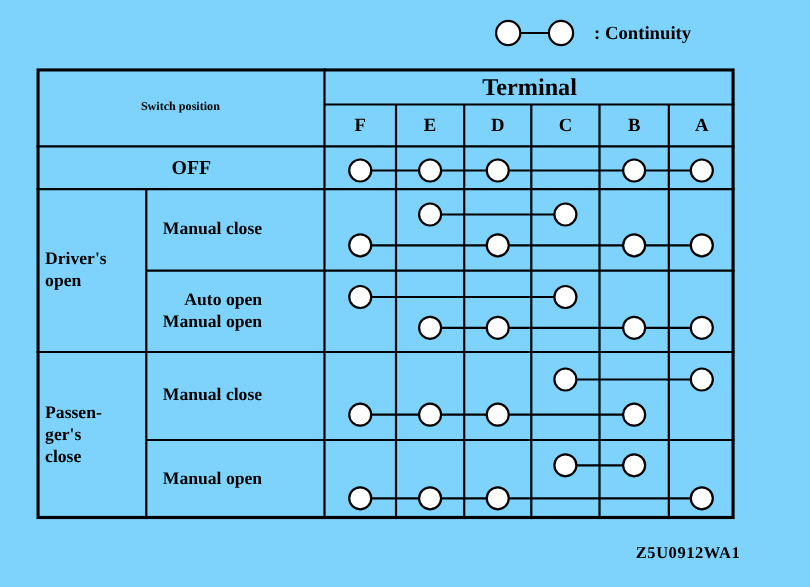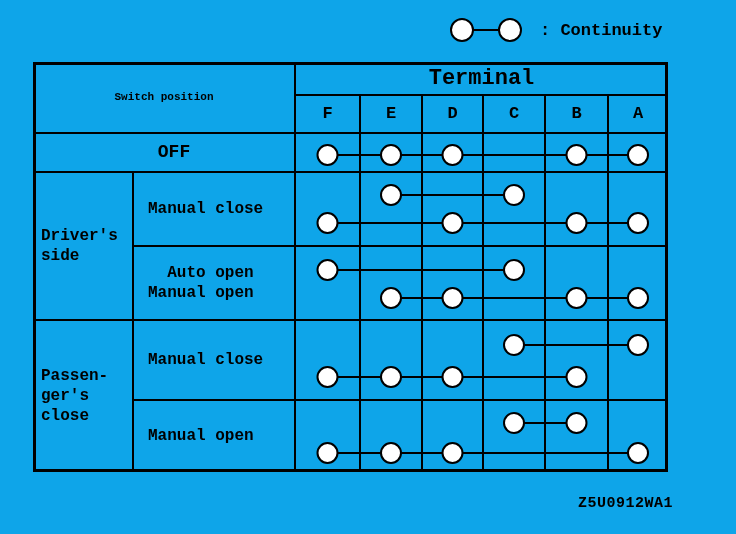--- a/index.html
+++ b/index.html
@@ -1,18 +1,18 @@
 <!DOCTYPE html>
 <html><head>
 <meta charset="utf-8">
 <style>
   html,body{margin:0;padding:0;background:#fff;}
   .page{
-    position:relative;width:736px;height:534px;background:#0ea5e9;overflow:hidden;
-    font-family:Liberation Mono, monospace;color:#000;
+    position:relative;width:736px;height:534px;background:#7dd3fc;overflow:hidden;
+    font-family:Liberation Serif, serif;color:#000;
   }
   
   .legend{
     position:absolute;left:448px;top:10px;height:40px;
     display:flex;align-items:center;gap:12px;
   }
   .legend-label{font-size:17px;font-weight:700;white-space:nowrap;}
   
   .diagram{position:absolute;left:33px;top:62px;width:635px;height:410px;}
   .diagram svg{position:absolute;left:0;top:0;}
@@ -127,21 +127,21 @@
     <div class="cell center cell-letter t0">F</div>
     <div class="cell center cell-letter t1">E</div>
     <div class="cell center cell-letter t2">D</div>
     <div class="cell center cell-letter t3">C</div>
     <div class="cell center cell-letter t4">B</div>
     <div class="cell center cell-letter t5">A</div>
 
     <div class="cell center cell-off">OFF</div>
 
     <div class="cell cell-group g-driver">Driver's
-side</div>
+open</div>
     <div class="cell cell-op op1">Manual close</div>
     <div class="cell cell-op op2">Auto open
 Manual open</div>
 
     <div class="cell cell-group g-passenger">Passen-
 ger's
 close</div>
     <div class="cell cell-op op3">Manual close</div>
     <div class="cell cell-op op4">Manual open</div>
   </div>

